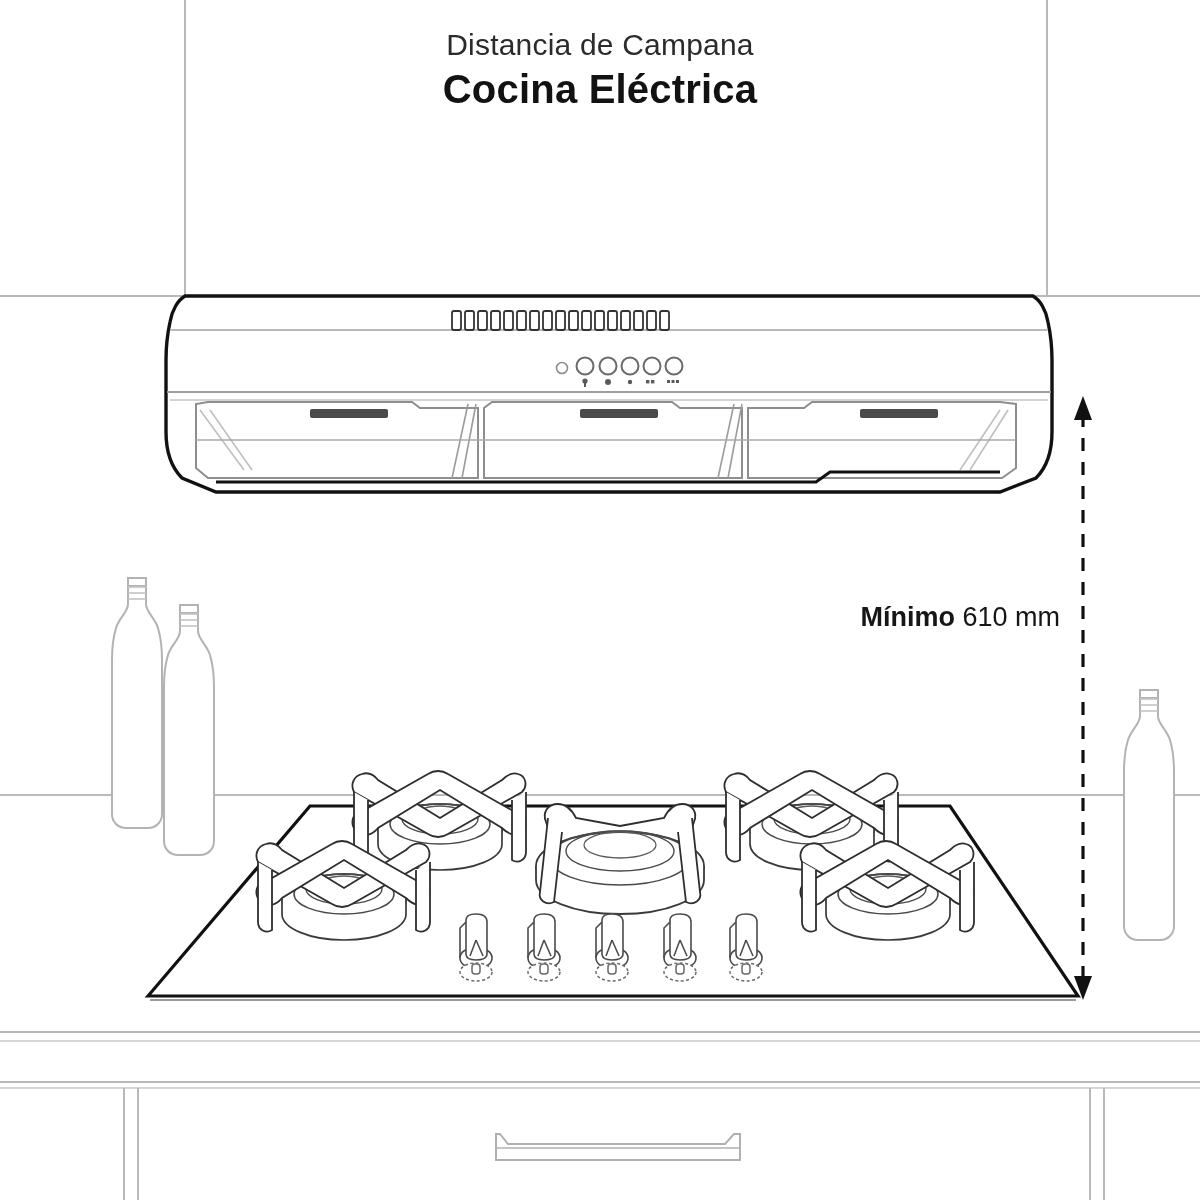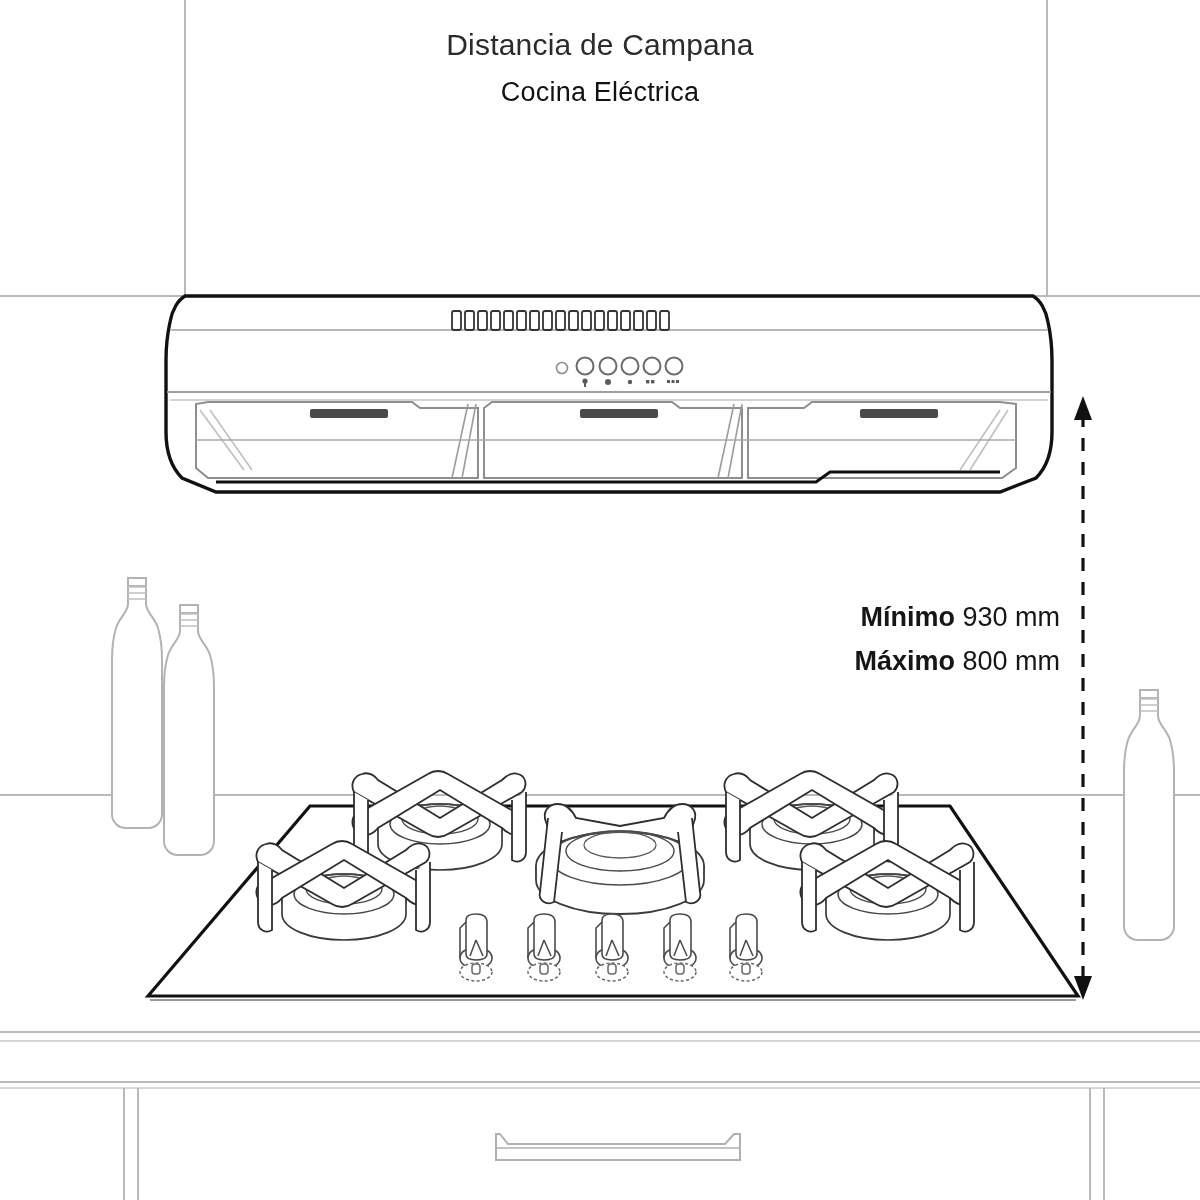--- a/index.html
+++ b/index.html
@@ -33,26 +33,26 @@
     pointer-events: none;
   }
   .title-line1 {
     font-size: 30px;
     font-weight: 400;
     letter-spacing: 0.2px;
     color: #2b2b2b;
     line-height: 1.25;
   }
   .title-line2 {
-    font-size: 27px;
-    font-weight: 400;
+    font-size: 40px;
+    font-weight: 700;
     letter-spacing: 0.2px;
     color: #121212;
     line-height: 1.25;
-    margin-top: 12px;
+    margin-top: 0;
   }
   .dim-block {
     position: absolute;
     left: 640px;
     top: 596px;
     width: 420px;
     text-align: right;
     pointer-events: none;
   }
   .dim-row {
@@ -273,21 +273,17 @@
   </svg>
 
   <div class="title-block">
     <div class="title-line1">Distancia de Campana</div>
     <div class="title-line2">Cocina Eléctrica</div>
   </div>
 
   <div class="dim-block">
     <div class="dim-row">
       <span class="lbl">Mínimo</span>
-      <span class="val">930 mm</span>
-    </div>
-    <div class="dim-row">
-      <span class="lbl">Máximo</span>
-      <span class="val">800 mm</span>
+      <span class="val">610 mm</span>
     </div>
   </div>
 
 </div>
 
 </body></html>

